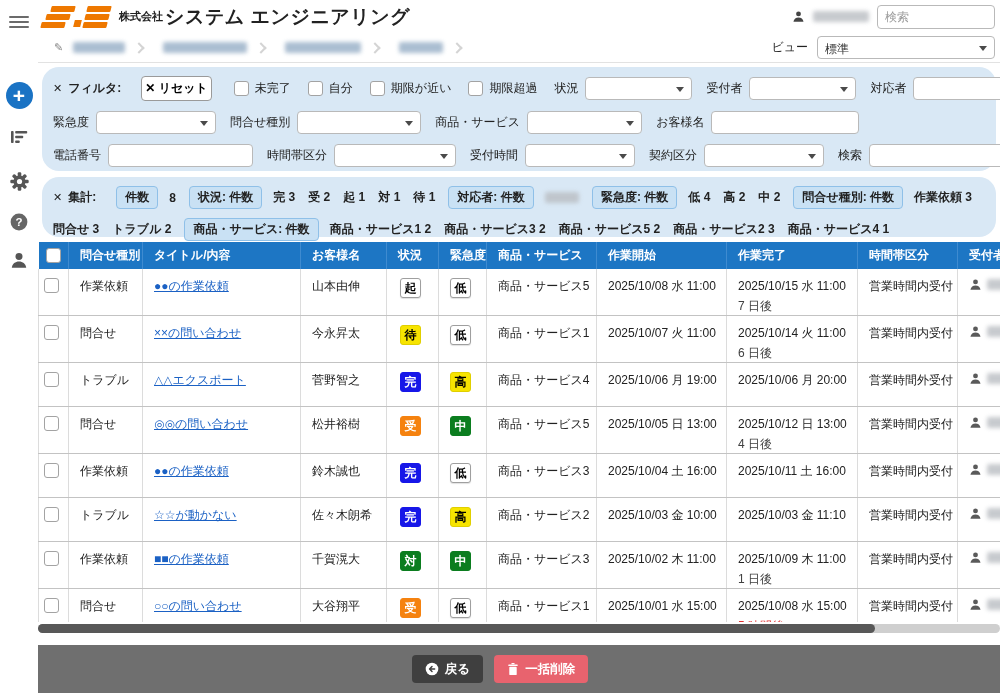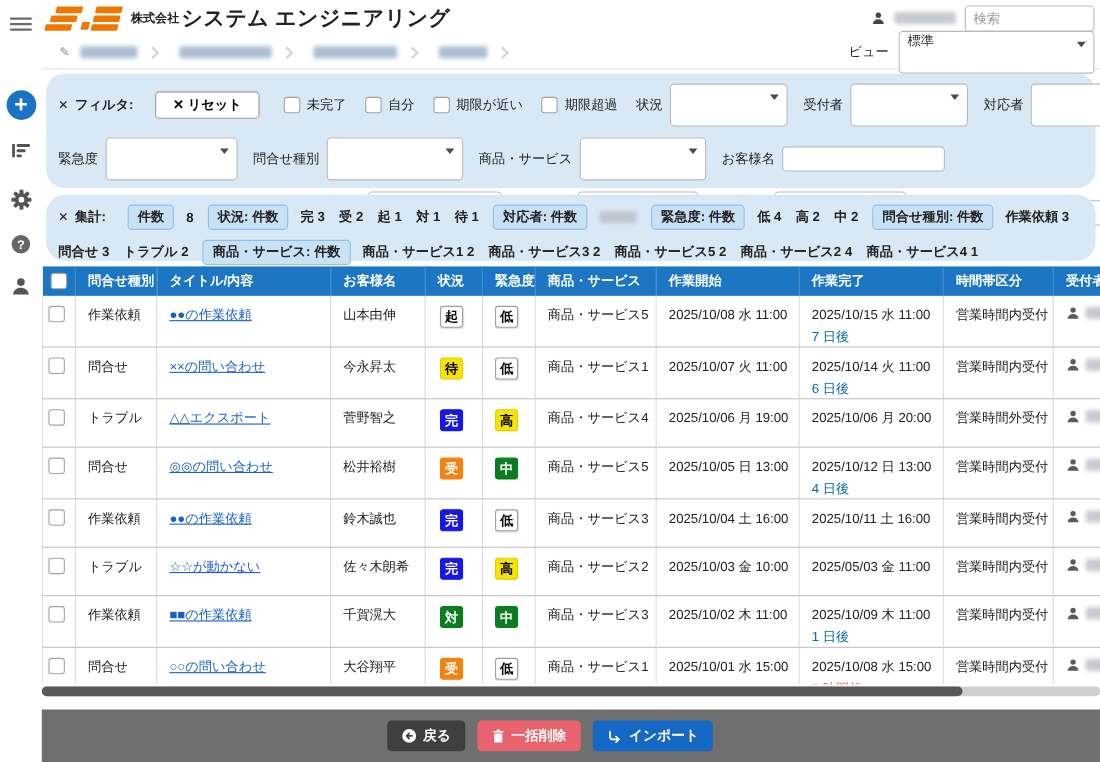--- a/index.html
+++ b/index.html
@@ -17,54 +17,54 @@
   .plus-circle { width:27px; height:27px; border-radius:50%; background:#1a73c4; color:#fff;
     display:flex; align-items:center; justify-content:center; font-size:21px; font-weight:bold; line-height:1; }
   
   .hdr { position:absolute; left:38px; top:0; width:962px; height:33px; background:#fff; display:flex; align-items:center; }
   .logo { display:flex; align-items:flex-end; gap:4px; margin-left:8px; }
   .glyph { display:flex; flex-direction:column; gap:2px; transform:skewX(-14deg); }
   .glyph i { display:block; height:6px; width:24px; background:#ee7800; border-radius:1px; }
   .glyph.s i:nth-child(1){ transform:translateX(3px);} .glyph.s i:nth-child(3){ transform:translateX(-3px);}
   .logo-dot { width:7px; height:7px; background:#ee7800; margin-bottom:1px; transform:skewX(-14deg); }
   .co-pre { font-size:11px; font-weight:bold; margin:0 2px 1px 10px; }
-  .co-name { font-size:19px; font-weight:900; letter-spacing:0.5px;font-family:Liberation Serif, serif; }
+  .co-name { font-size:19px; font-weight:900; letter-spacing:0.5px; }
   .hdr-right { margin-left:auto; display:flex; align-items:center; gap:8px; padding-right:5px; }
   .redact { display:inline-block; background:#b9bdc2; border-radius:2px; filter:blur(2px); opacity:.8; }
   .search-input { width:118px; height:24px; border:1px solid #b9b9b9; border-radius:4px; padding:0 7px; font-size:12px; outline:none; color:#333; }
   .search-input::placeholder { color:#9a9a9a; }
   
   .nav { position:absolute; left:38px; top:33px; width:962px; height:30px; background:#fff;
     border-bottom:1px solid #e2e2e2; display:flex; align-items:center; padding-left:6px; }
   .crumbs { display:flex; align-items:center; height:100%; }
   .crumb { display:flex; align-items:center; gap:10px; padding:0 10px; }
   .chev { width:8px; height:8px; border-top:2px solid #d4d4d4; border-right:2px solid #d4d4d4; transform:rotate(45deg); }
   .crumb .redact { height:11px; background:#96aec6; }
   .crumb-ic { color:#8a8a8a; font-size:11px; }
   .tab-active { height:27px; margin-left:4px; background:#1b74c5; color:#fff; font-weight:bold; font-size:12.5px;
     display:flex; align-items:center; padding:0 24px 0 22px;
     clip-path:polygon(0 0, calc(100% - 13px) 0, 100% 50%, calc(100% - 13px) 100%, 0 100%, 11px 50%); cursor:pointer; }
   .view-area { margin-left:auto; display:flex; align-items:center; gap:9px; padding-right:5px; }
   
-  .sel { position:relative; height:39px; background:#fff; border:1px solid #b9b9b9; border-radius:4px;
-    display:flex; align-items:flex-start; padding:0 18px 0 7px; cursor:pointer; color:#333; }
+  .sel { position:relative; height:23px; background:#fff; border:1px solid #b9b9b9; border-radius:4px;
+    display:flex; align-items:flex-end; padding:0 18px 0 7px; cursor:pointer; color:#333; }
   .sel::after { content:""; position:absolute; right:7px; top:9px; border-left:4.5px solid transparent;
     border-right:4.5px solid transparent; border-top:5px solid #4a4a4a; }
   .tin { height:23px; background:#fff; border:1px solid #b9b9b9; border-radius:4px; padding:0 7px; font-size:12px; outline:none; }
   .ckb { width:15px; height:15px; background:#fff; border:1px solid #a3a3a3; border-radius:3px; flex:0 0 auto; cursor:pointer; }
   
   .panel { position:absolute; left:42px; width:954px; background:#d9e8f5; border-radius:17px; padding:9px 11px; }
   #filter-panel { top:67px; height:104px; }
   #summary-panel { top:177px; height:60px; }
   .f-row { display:flex; align-items:center; margin-bottom:10px; }
   .f-row:last-child { margin-bottom:0; }
   .f-label { font-weight:bold; margin-right:20px; white-space:nowrap; }
   .x-mark { font-weight:bold; margin-right:6px; font-size:11px; }
   .reset-btn { background:#fff; border:1px solid #9a9a9a; border-radius:4px; font-weight:bold; font-size:12px;
-    padding:3px 15px; margin-right:22px; cursor:pointer; white-space:nowrap; }
+    padding:3px 3px; margin-right:22px; cursor:pointer; white-space:nowrap; }
   .cb-item { display:flex; align-items:center; gap:6px; margin-right:17px; white-space:nowrap; }
   .fld { display:flex; align-items:center; gap:7px; margin-right:14px; white-space:nowrap; }
   .s-row { display:flex; align-items:center; margin-bottom:9px; }
   .s-row:last-child { margin-bottom:0; }
   .chip { background:#c9e1f4; border:1px solid #8fc0e8; border-radius:4px; padding:2px 8px; margin-right:11px;
     font-weight:bold; color:#222; white-space:nowrap; cursor:pointer; }
   .stat { font-weight:bold; color:#222; margin-right:13px; white-space:nowrap; }
   
   .table-wrap { position:absolute; left:38px; top:242px; width:962px; height:380px; overflow:hidden; }
   table { border-collapse:collapse; table-layout:fixed; width:999px; }
@@ -76,21 +76,21 @@
   tbody td.c { text-align:center; padding-left:0; }
   tbody tr td:first-child { border-left:1px solid #dcdcdc; }
   a.t-link { color:#1b61c4; text-decoration:underline; cursor:pointer; }
   .badge { display:inline-block; min-width:21px; padding:2px 3px; border-radius:3px; font-weight:bold;
     font-size:12px; text-align:center; line-height:1.2; }
   .b-plain { background:#fff; border:1px solid #9f9f9f; color:#000; box-shadow:0 1px 1px rgba(0,0,0,.12); }
   .b-yellow { background:#f7e400; color:#000; border:1px solid #e0cf00; }
   .b-blue { background:#1717e8; color:#fff; border:1px solid #1717e8; }
   .b-orange { background:#f5820f; color:#fff; border:1px solid #f5820f; }
   .b-green { background:#0b7d1f; color:#fff; border:1px solid #0b7d1f; }
-  .note { display:block; margin-top:3px; color:#0369a1; }
+  .note { display:block; margin-top:3px; color:#404040; }
   .note.red { color:#e03131; }
   .recv { display:flex; align-items:center; gap:5px; }
   
   .hscroll { position:absolute; left:38px; top:624px; width:962px; height:9px; background:#cfcfcf; border-radius:5px; }
   .hthumb { width:87%; height:9px; background:#585858; border-radius:5px; cursor:pointer; }
   
   .footer { position:absolute; left:0; top:645px; width:1000px; height:48px; background:#6f6f6f;
     display:flex; align-items:center; justify-content:center; gap:11px; }
   .fbtn { height:28px; border:none; border-radius:4px; color:#fff; font-weight:bold; font-size:12.5px;
     display:flex; align-items:center; gap:6px; padding:0 13px; cursor:pointer;
@@ -294,21 +294,21 @@
       <span class="chip">問合せ種別: 件数</span>
       <span class="stat">作業依頼 3</span>
     </div>
     <div class="s-row">
       <span class="stat">問合せ 3</span>
       <span class="stat">トラブル 2</span>
       <span class="chip">商品・サービス: 件数</span>
       <span class="stat">商品・サービス1 2</span>
       <span class="stat">商品・サービス3 2</span>
       <span class="stat">商品・サービス5 2</span>
-      <span class="stat">商品・サービス2 4</span>
+      <span class="stat">商品・サービス2 3</span>
       <span class="stat">商品・サービス4 1</span>
     </div>
   </div>
 
 <div class="table-wrap">
   <table>
     <thead>
         <tr id="thead-row">
           <th class="c" style="width: 30px;"><span class="ckb" style="display: inline-block; vertical-align: middle;"></span></th>
           <th style="width: 74px;">問合せ種別</th>
@@ -431,21 +431,21 @@
         </tr>
         <tr>
           <td class="c"><span class="ckb" style="display: inline-block;"></span></td>
           <td>トラブル</td>
           <td><a class="t-link" href="#">☆☆が動かない</a></td>
           <td>佐々木朗希</td>
           <td class="c"><span class="badge b-blue">完</span></td>
           <td class="c"><span class="badge b-yellow">高</span></td>
           <td>商品・サービス2</td>
           <td>2025/10/03 金 10:00</td>
-          <td>2025/05/03 金 11:00</td>
+          <td>2025/10/03 金 11:10</td>
           <td>営業時間内受付</td>
           <td>
             <span class="recv">
               <svg width="13" height="13" viewBox="0 0 16 16" fill="#5a5a5a">
                 <circle cx="8" cy="4.8" r="3"></circle>
                 <path d="M1.8 14.6c.5-3.4 3-5.3 6.2-5.3s5.7 1.9 6.2 5.3z"></path>
               </svg>
               <span class="redact" style="width: 46px; height: 11px;"></span>
             </span>
           </td>
@@ -508,20 +508,13 @@
     <span>戻る</span>
   </button>
   <button class="fbtn del">
     <svg width="12" height="13" viewBox="0 0 12 14" fill="#fff">
       <rect x="2" y="4" width="8" height="9" rx="1"></rect>
         <rect x="0.8" y="1.6" width="10.4" height="1.6" rx="0.8"></rect>
       <rect x="4.2" y="0" width="3.6" height="1.4" rx="0.7"></rect>
     </svg>
     <span>一括削除</span>
   </button>
-  <button class="fbtn blue">
-    <svg width="14" height="13" viewBox="0 0 16 14" fill="none" stroke="#fff" stroke-width="1.8" stroke-linecap="round" stroke-linejoin="round">
-      <path d="M3 2v5.5c0 1.6 1 2.5 2.6 2.5H12"></path>
-        <path d="M9.2 7.2 12 10l-2.8 2.8"></path>
-    </svg>
-    <span>インポート</span>
-  </button>
 </div>
 
 </body></html>

